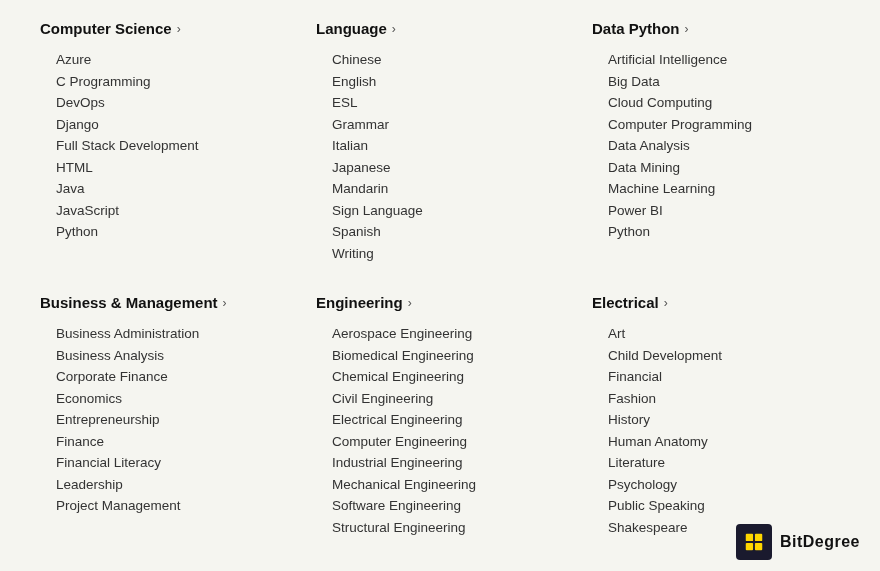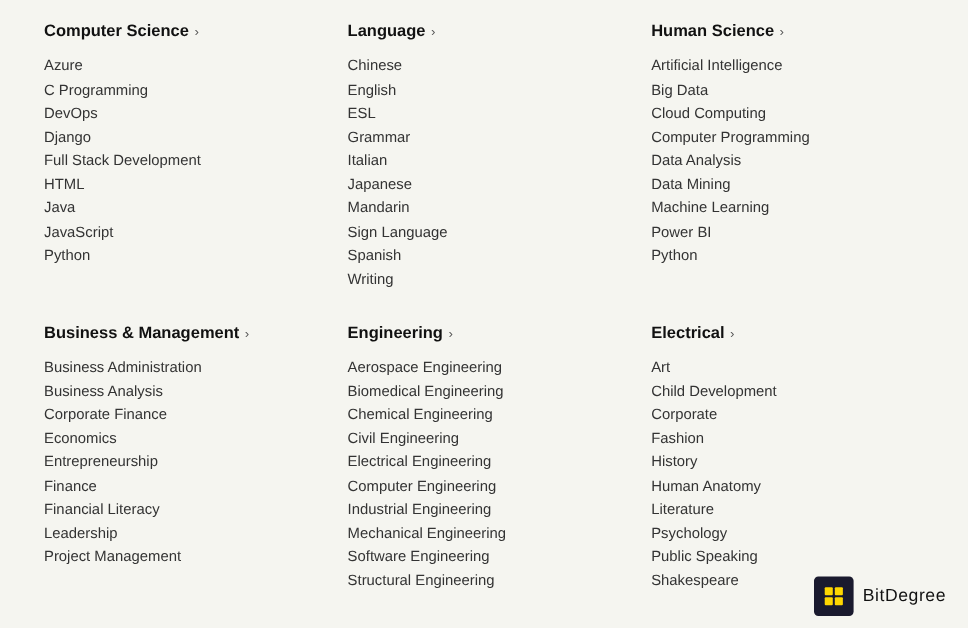--- a/index.html
+++ b/index.html
@@ -37,20 +37,21 @@
       font-size: 12px;
       color: #555;
     }
     .category-item {
       color: #333;
       font-size: 13.5px;
       line-height: 1;
       padding: 4px 0;
       cursor: pointer;
       text-decoration: none;
+      margin-left: 16px;
     }
     .logo-area {
       position: absolute;
       bottom: 18px;
       right: 20px;
       display: flex;
       align-items: center;
       gap: 8px;
     }
     .logo-icon {
@@ -60,21 +61,21 @@
       border-radius: 4px;
       display: flex;
       align-items: center;
       justify-content: center;
     }
     .logo-icon svg {
       width: 22px;
       height: 22px;
     }
     .logo-text {
-      font-weight: 400;
+      font-weight: 700;
       font-size: 16px;
       color: #111;
       letter-spacing: 0.5px;
     }
   </style>
 </head>
 <body>
 
 <div class="categories-grid">
 <div class="category-section">
@@ -103,21 +104,21 @@
       <a class="category-item" href="#">Grammar</a>
       <a class="category-item" href="#">Italian</a>
       <a class="category-item" href="#">Japanese</a>
       <a class="category-item" href="#">Mandarin</a>
       <a class="category-item" href="#">Sign Language</a>
       <a class="category-item" href="#">Spanish</a>
       <a class="category-item" href="#">Writing</a>
     </div>
     <div class="category-section">
       <div class="category-header">
-        <span class="category-title">Human Science</span>
+        <span class="category-title">Data Python</span>
         <span class="chevron-icon">›</span>
       </div>
       <a class="category-item" href="#">Artificial Intelligence</a>
       <a class="category-item" href="#">Big Data</a>
       <a class="category-item" href="#">Cloud Computing</a>
       <a class="category-item" href="#">Computer Programming</a>
       <a class="category-item" href="#">Data Analysis</a>
       <a class="category-item" href="#">Data Mining</a>
       <a class="category-item" href="#">Machine Learning</a>
       <a class="category-item" href="#">Power BI</a>
@@ -154,21 +155,21 @@
       <a class="category-item" href="#">Software Engineering</a>
       <a class="category-item" href="#">Structural Engineering</a>
     </div>
     <div class="category-section">
       <div class="category-header">
         <span class="category-title">Electrical</span>
         <span class="chevron-icon">›</span>
       </div>
       <a class="category-item" href="#">Art</a>
       <a class="category-item" href="#">Child Development</a>
-      <a class="category-item" href="#">Corporate</a>
+      <a class="category-item" href="#">Financial</a>
       <a class="category-item" href="#">Fashion</a>
       <a class="category-item" href="#">History</a>
       <a class="category-item" href="#">Human Anatomy</a>
       <a class="category-item" href="#">Literature</a>
       <a class="category-item" href="#">Psychology</a>
       <a class="category-item" href="#">Public Speaking</a>
       <a class="category-item" href="#">Shakespeare</a>
     </div>
   </div>
 

